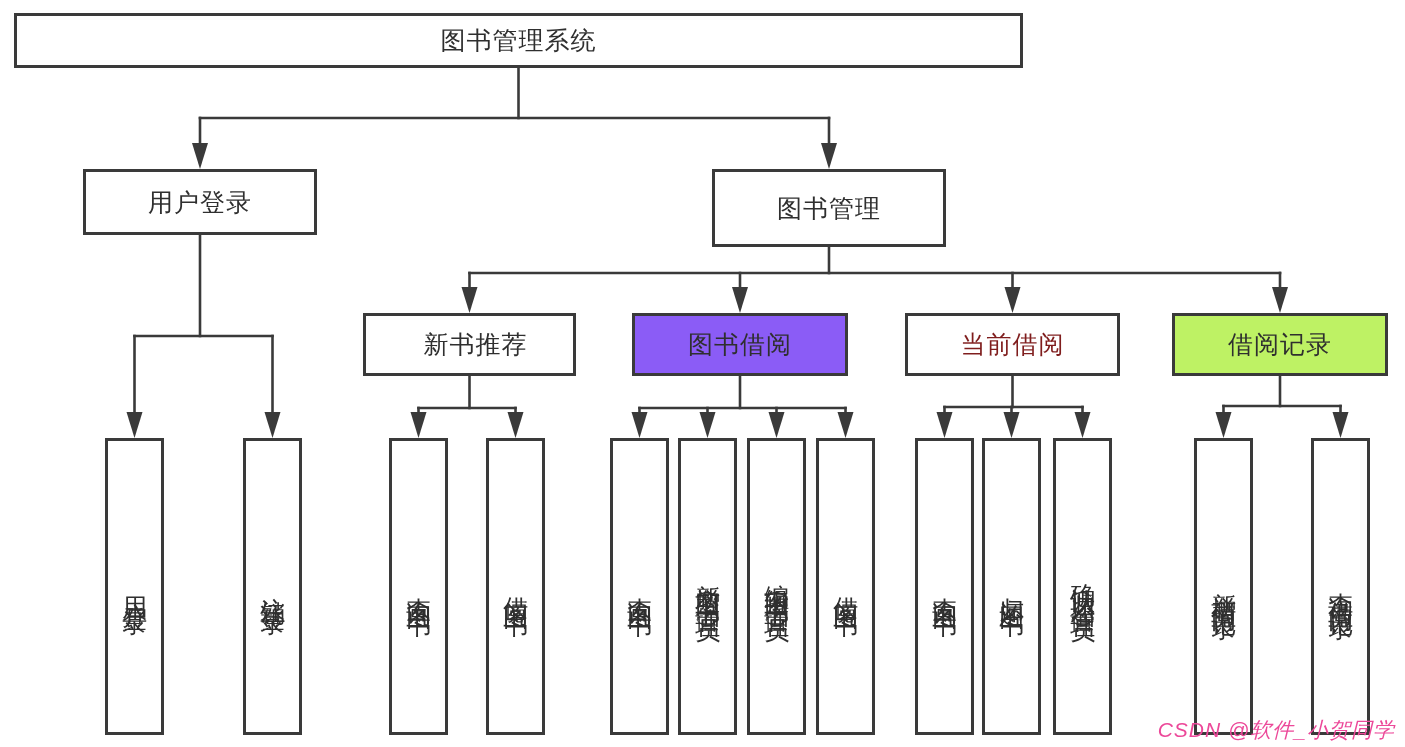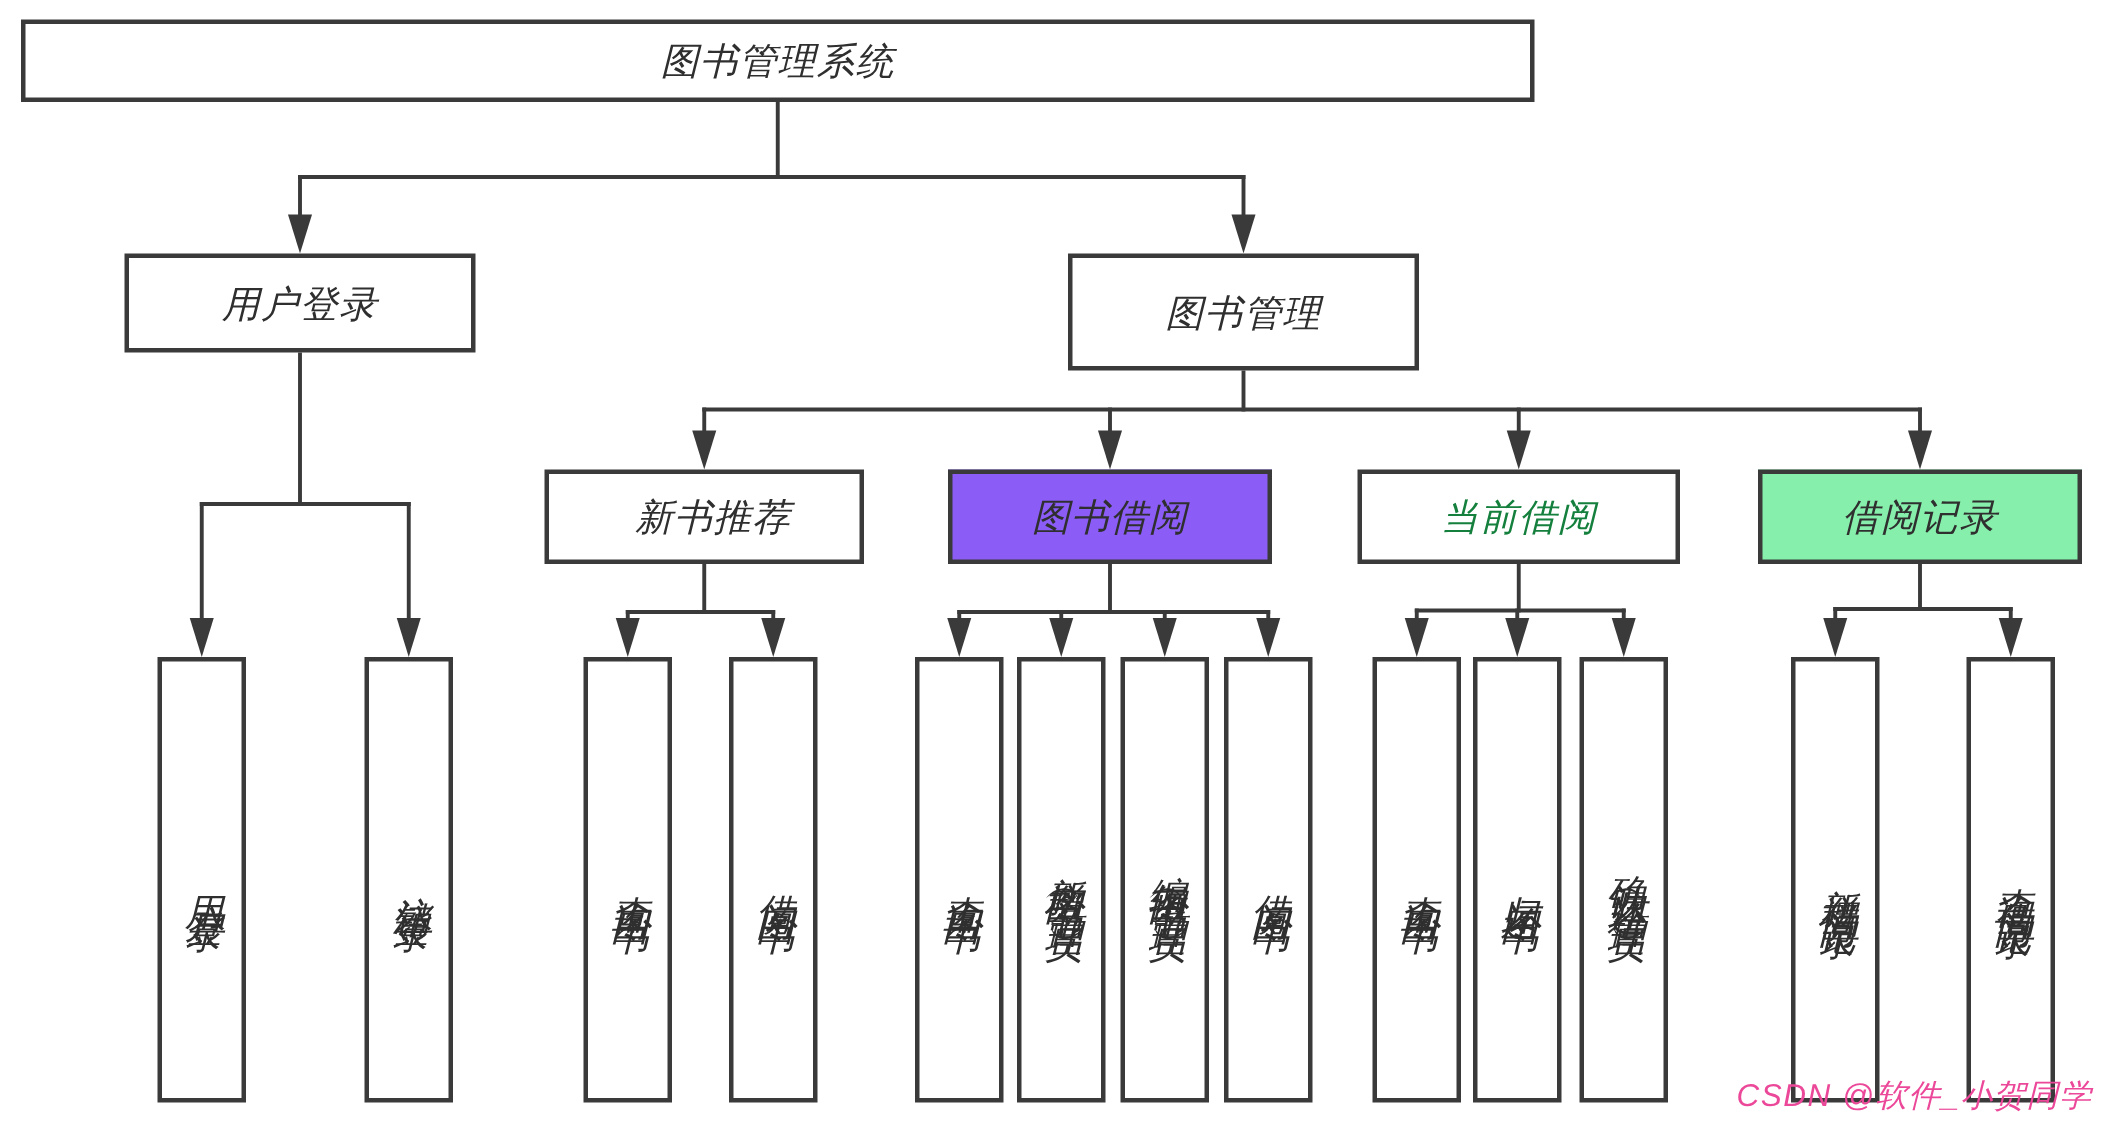--- a/index.html
+++ b/index.html
@@ -20,21 +20,20 @@
   #node-layer { position: absolute; left: 0; top: 0; width: 100%; height: 100%; }
   .node {
     position: absolute;
     box-sizing: border-box;
     background: #ffffff;
     border: 3px solid #3a3a3a;
     display: flex;
     align-items: center;
     justify-content: center;
     text-align: left;
-    font-style: italic;
   }
   .node-label {
     color: #2f2f2f;
     white-space: nowrap;
   }
   .node.horizontal .node-label {
     font-size: 25px;
     letter-spacing: 1px;
   }
   .node.vertical .node-label {
@@ -122,23 +121,23 @@
       <div class="node horizontal" style="left: 712px; top: 169px; width: 234px; height: 78px; border-color: rgb(58, 58, 58); background: rgb(255, 255, 255);">
         <span class="node-label" style="color: rgb(47, 47, 47);">图书管理</span>
       </div>
       <div class="node horizontal" style="left: 363px; top: 313px; width: 213px; height: 63px; border-color: rgb(58, 58, 58); background: rgb(255, 255, 255);">
         <span class="node-label" style="color: rgb(47, 47, 47); margin-left: 12px;">新书推荐</span>
       </div>
       <div class="node horizontal" style="left: 632px; top: 313px; width: 216px; height: 63px; border-color: rgb(58, 58, 58); background: #8b5cf6;">
         <span class="node-label" style="color: rgb(47, 47, 47);">图书借阅</span>
       </div>
       <div class="node horizontal" style="left: 905px; top: 313px; width: 215px; height: 63px; border-color: rgb(58, 58, 58); background: rgb(255, 255, 255);">
-        <span class="node-label" style="color: #15803d;">当前借阅</span>
+        <span class="node-label" style="color: #7f1d1d;">当前借阅</span>
       </div>
-      <div class="node horizontal" style="left: 1172px; top: 313px; width: 216px; height: 63px; border-color: rgb(58, 58, 58); background: #86efac;">
+      <div class="node horizontal" style="left: 1172px; top: 313px; width: 216px; height: 63px; border-color: rgb(58, 58, 58); background: #bef264;">
         <span class="node-label" style="color: rgb(47, 47, 47);">借阅记录</span>
       </div>
       <div class="node vertical" style="left: 105px; top: 438px; width: 59px; height: 297px; border-color: rgb(58, 58, 58); background: rgb(255, 255, 255);">
         <span class="node-label" style="color: rgb(47, 47, 47);">用户登录</span>
       </div>
       <div class="node vertical" style="left: 243px; top: 438px; width: 59px; height: 297px; border-color: rgb(58, 58, 58); background: rgb(255, 255, 255);">
         <span class="node-label" style="color: rgb(47, 47, 47);">注销登录</span>
       </div>
       <div class="node vertical" style="left: 389px; top: 438px; width: 59px; height: 297px; border-color: rgb(58, 58, 58); background: rgb(255, 255, 255);">
         <span class="node-label" style="color: rgb(47, 47, 47);">查询图书</span>

